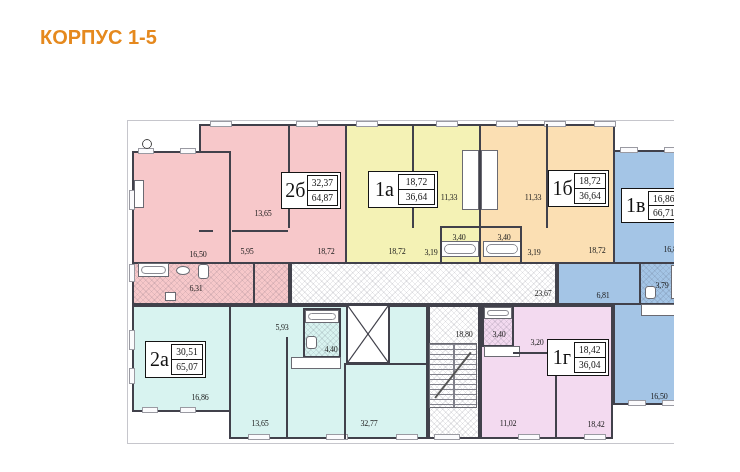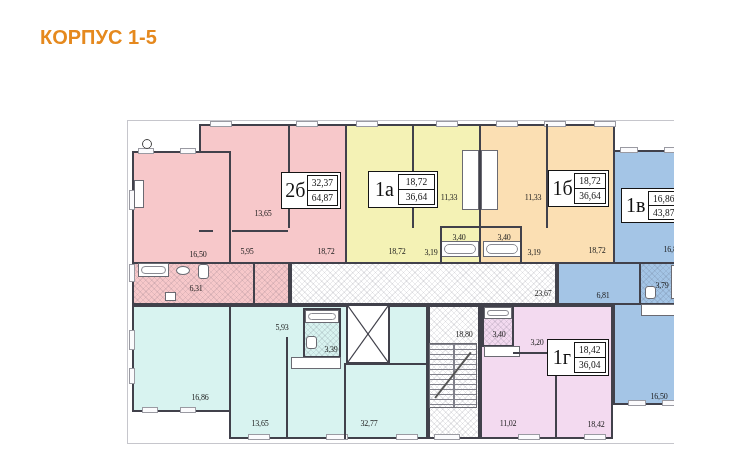--- a/index.html
+++ b/index.html
@@ -174,21 +174,21 @@
   <span class="lbl" style="left:533px;top:197px">11,33</span>
   <span class="lbl" style="left:504px;top:237px">3,40</span>
   <span class="lbl" style="left:534px;top:252px">3,19</span>
   <span class="lbl" style="left:597px;top:250px">18,72</span>
   <span class="lbl" style="left:672px;top:249px">16,86</span>
   <span class="lbl" style="left:662px;top:285px">3,79</span>
   <span class="lbl" style="left:603px;top:295px">6,81</span>
   <span class="lbl" style="left:659px;top:396px">16,50</span>
   <span class="lbl" style="left:200px;top:397px">16,86</span>
   <span class="lbl" style="left:282px;top:327px">5,93</span>
-  <span class="lbl" style="left:331px;top:349px">3,39</span>
+  <span class="lbl" style="left:331px;top:349px">4,40</span>
   <span class="lbl" style="left:260px;top:423px">13,65</span>
   <span class="lbl" style="left:369px;top:423px">32,77</span>
   <span class="lbl" style="left:499px;top:334px">3,40</span>
   <span class="lbl" style="left:537px;top:342px">3,20</span>
   <span class="lbl" style="left:508px;top:423px">11,02</span>
   <span class="lbl" style="left:596px;top:424px">18,42</span>
   <span class="lbl" style="left:543px;top:293px">23,67</span>
   <span class="lbl" style="left:464px;top:334px">18,80</span>
 
   <div class="abox" style="left:281px;top:172px;width:60px;height:37px">
@@ -209,21 +209,28 @@
     <div class="nm">1б</div>
     <div class="ns">
       <span>18,72</span>
       <span>36,64</span>
     </div>
   </div>
   <div class="abox" style="left:621px;top:188px;width:62px;height:35px">
     <div class="nm">1в</div>
     <div class="ns">
       <span>16,86</span>
-      <span>43,87</span>
+      <span>66,71</span>
+    </div>
+  </div>
+  <div class="abox" style="left:145px;top:341px;width:61px;height:37px">
+    <div class="nm">2а</div>
+    <div class="ns">
+      <span>30,51</span>
+      <span>65,07</span>
     </div>
   </div>
   <div class="abox" style="left:547px;top:339px;width:62px;height:37px">
     <div class="nm">1г</div>
     <div class="ns">
       <span>18,42</span>
       <span>36,04</span>
     </div>
   </div>
 

